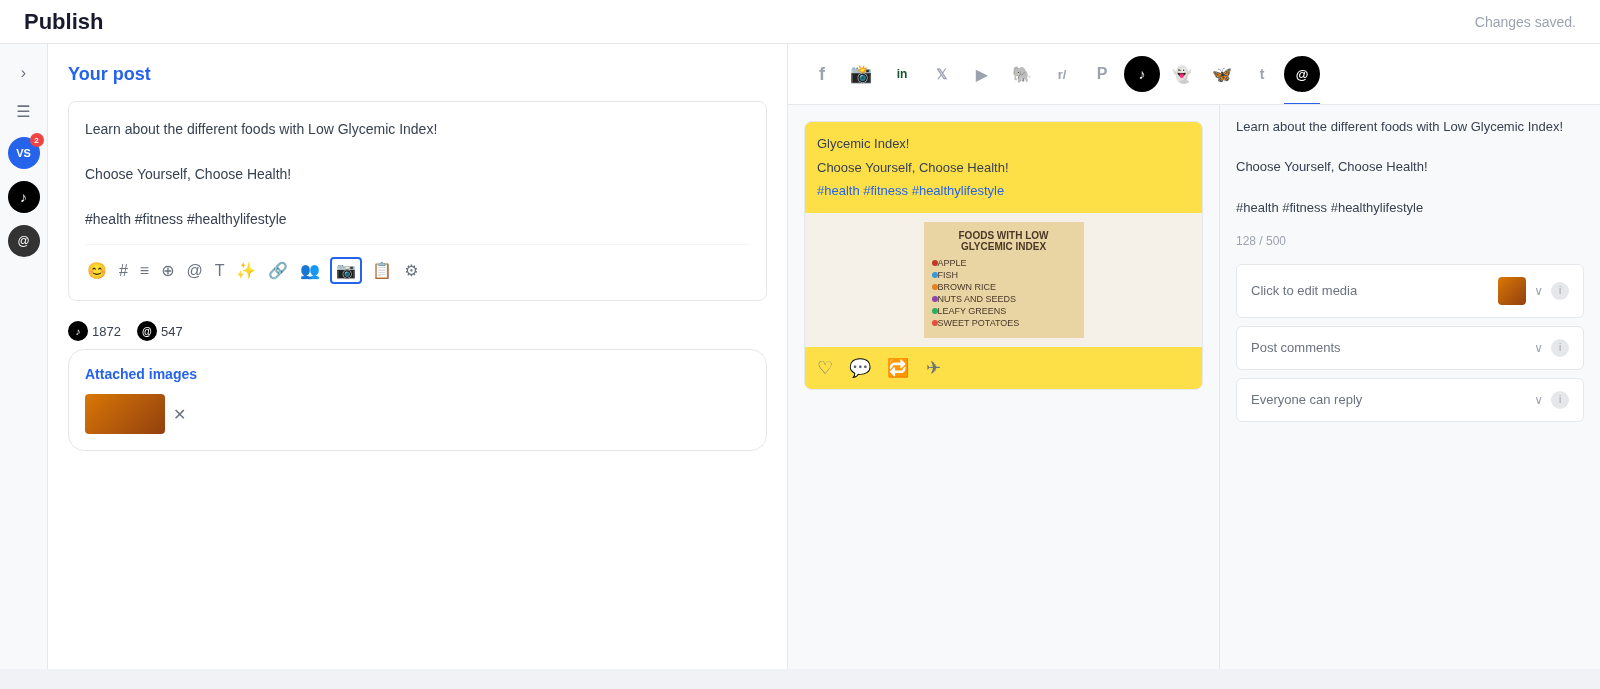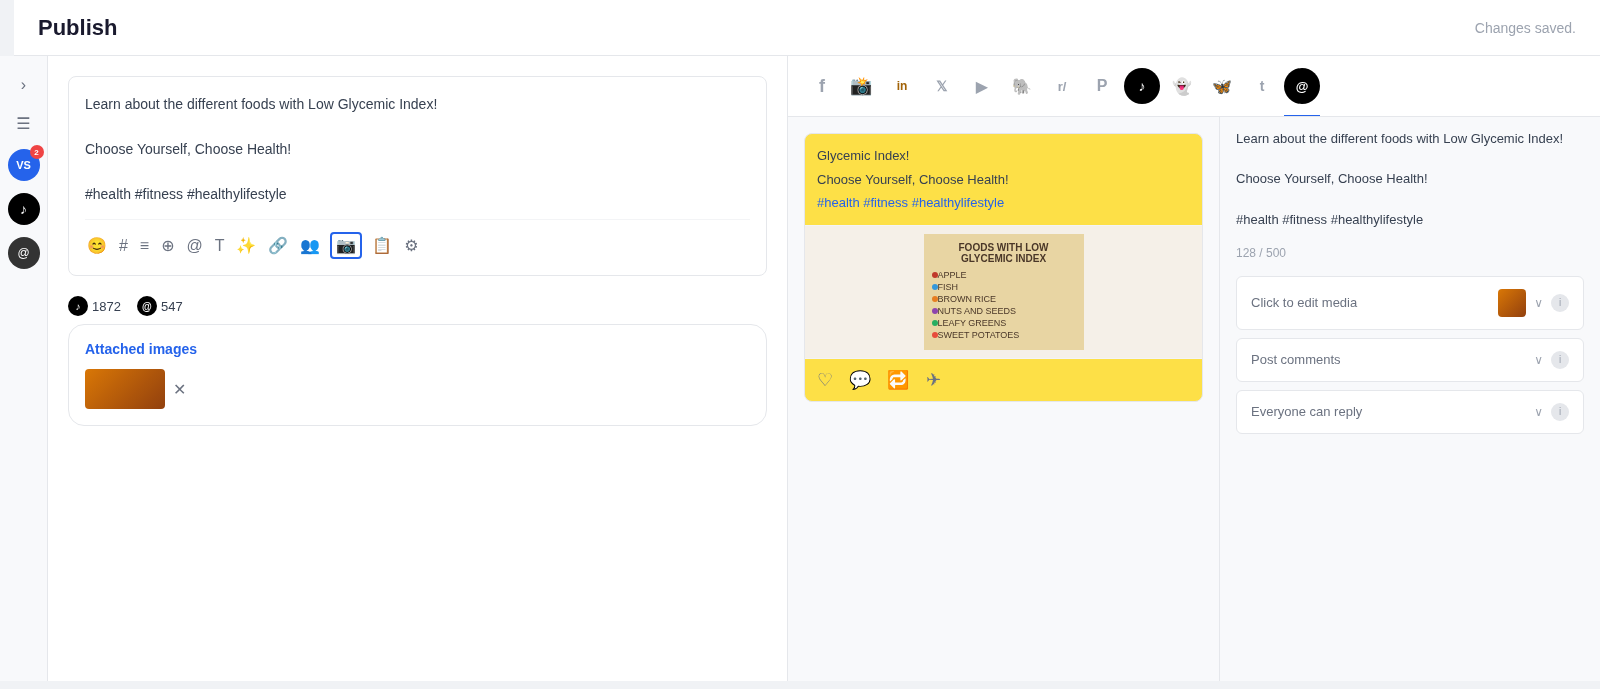--- a/index.html
+++ b/index.html
@@ -2,22 +2,21 @@
 <html><head>
   <meta charset="utf-8">
   <style>
     * { box-sizing: border-box; margin: 0; padding: 0; }
     body { font-family: -apple-system, BlinkMacSystemFont, 'Segoe UI', sans-serif; background: #f0f2f5; height: 689px; overflow: hidden; }
 
     
     .header {
       display: flex; align-items: center; justify-content: space-between;
       padding: 14px 24px; background: #fff; border-bottom: 1px solid #e5e7eb;
-      height: 56px;
-      margin-left: 14px;
+      height: 44px;
     }
     .header-title { font-size: 22px; font-weight: 700; color: #1a1a2e; }
     .header-status { font-size: 14px; color: #9ca3af; }
 
     
     .main-layout { display: flex; height: calc(689px - 64px); }
 
     
     .left-sidebar {
       width: 48px; background: #f8f9fb; border-right: 1px solid #e5e7eb;
@@ -148,20 +147,21 @@
     </div>
     <div class="tiktok-avatar">
       <span>♪</span>
     </div>
     <div class="threads-avatar-sm">
       <span>@</span>
     </div>
   </div>
 
   <div class="left-panel">
+    <div class="left-panel-title">Your post</div>
 
     <div class="post-editor">
       <div class="post-editor-text">Learn about the different foods with Low Glycemic Index!
 
 Choose Yourself, Choose Health!
 
 #health #fitness #healthylifestyle</div>
       <div class="editor-toolbar">
         <span class="toolbar-icon">😊</span>
         <span class="toolbar-icon">#</span>
@@ -196,21 +196,21 @@
         <span class="close-btn">✕</span>
       </div>
     </div>
   </div>
 
   <div class="right-panel">
 
     <div class="platform-tabs">
       <button class="platform-tab" style="font-weight:700;font-size:18px;color:#9ca3af;">f</button>
       <button class="platform-tab" style="font-size:18px;">📸</button>
-      <button class="platform-tab" style="font-size:12px;font-weight:700;color:#a16207;">in</button>
+      <button class="platform-tab" style="font-size:12px;font-weight:700;color:#14532d;">in</button>
       <button class="platform-tab" style="font-size:14px;font-weight:700;color:#9ca3af;">𝕏</button>
       <button class="platform-tab" style="font-size:16px;">▶</button>
       <button class="platform-tab" style="font-size:16px;">🐘</button>
       <button class="platform-tab" style="font-size:13px;font-weight:700;color:#9ca3af;">r/</button>
       <button class="platform-tab" style="font-size:16px;font-weight:700;color:#9ca3af;">P</button>
       <button class="platform-tab active" style="font-size:14px;">♪</button>
       <button class="platform-tab" style="font-size:16px;">👻</button>
       <button class="platform-tab" style="font-size:16px;">🦋</button>
       <button class="platform-tab" style="font-size:14px;font-weight:700;color:#9ca3af;">t</button>
       <button class="platform-tab" style="background:#000;color:#fff;font-size:13px;font-weight:700;position:relative;">

